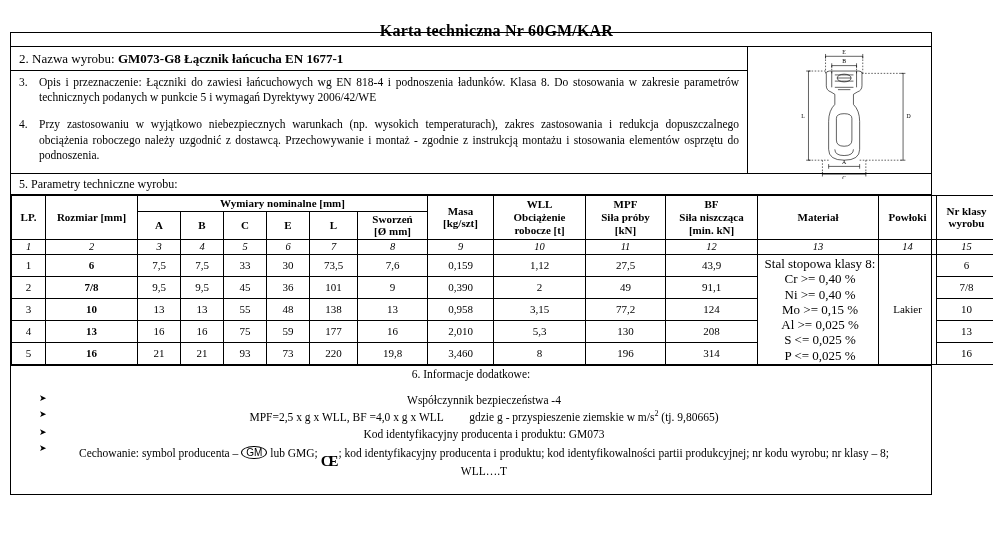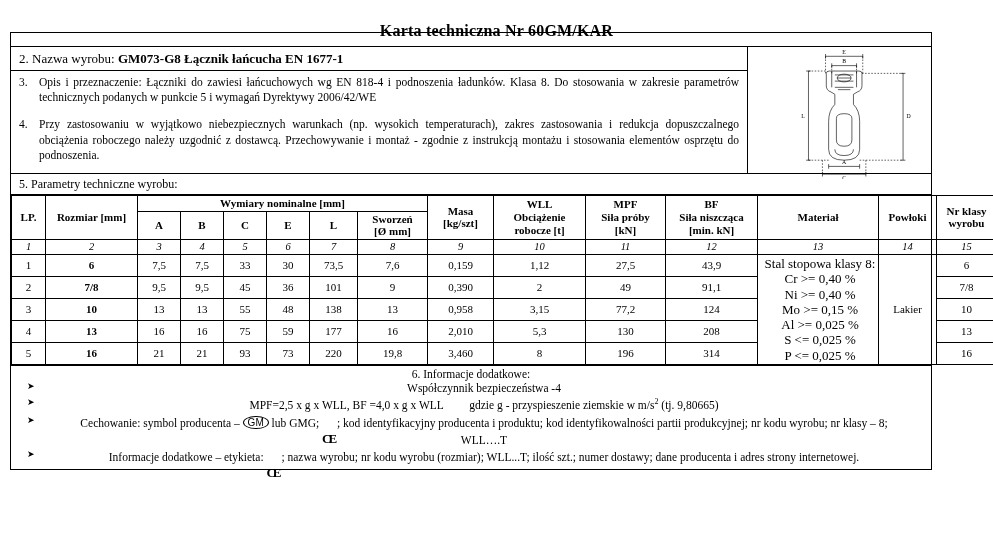--- a/index.html
+++ b/index.html
@@ -99,21 +99,21 @@
   }
   .mat-head { text-align: center; display:block; }
   
   .sect6 {
     padding: 2px 8px 2px 8px;
     font-size: 11.5px;
     border-top: 1px solid #000;
     text-align: center;
   }
   .sect6 .hdr { font-size: 11.5px; }
-  ul.bullets { list-style: none; margin: 0; padding: 0; }
+  ul.bullets { list-style: none; margin: 12px; padding: 0; }
   ul.bullets li {
     position: relative;
     padding-left: 26px;
     line-height: 1.42;
   }
   ul.bullets li:before {
     content: "\27A4";
     position: absolute;
     left: 8px; top: 0;
     font-size: 9px;
@@ -126,25 +126,25 @@
     padding: 0 4px;
     font-size: 10px;
     font-family: Liberation Sans, sans-serif;
     line-height: 1.15;
     position: relative;
     top: -1px;
   }
   .ce {
     display: inline-block;
     font-family: "Liberation Serif", serif;
-    font-size: 13px;
+    font-size: 15px;
     font-weight: bold;
     letter-spacing: -3px;
     position: relative;
-    top: 16px;
+    top: 9px;
   }
   .cerow { line-height: 1.6; }
 </style>
 </head>
 <body>
 
 <div class="page">
 
   <div class="title-bar">Karta techniczna  Nr 60GM/KAR</div>
 
@@ -414,30 +414,26 @@
     <div class="sect6">
       <div class="hdr">6. Informacje dodatkowe:</div>
       <ul class="bullets">
         <li>Współczynnik bezpieczeństwa -4</li>
         <li>
           <span>MPF=2,5 x g x WLL, BF =4,0 x g x WLL</span>
           &nbsp;&nbsp;&nbsp;&nbsp;&nbsp;&nbsp;&nbsp;
           <span>gdzie g - przyspieszenie ziemskie w m/s</span><span class="sup">2</span>
           <span>(tj. 9,80665)</span>
         </li>
+        <li>Kod identyfikacyjny producenta i produktu: GM073</li>
         <li class="cerow">
           <span>Cechowanie:  symbol producenta –</span>
           <span class="gm-badge">GM</span>
           <span>lub GMG;</span>
           <span class="ce">CE</span>
           <span>; kod identyfikacyjny producenta i produktu; kod identyfikowalności partii produkcyjnej; nr kodu wyrobu; nr klasy – 8;</span>
           <br><span>WLL….T</span>
         </li>
-        <li class="cerow">
-          <span>Informacje dodatkowe – etykieta:</span>
-          <span class="ce">CE</span>
-          <span>; nazwa wyrobu; nr kodu wyrobu (rozmiar); WLL...T; ilość szt.; numer dostawy; dane producenta i adres strony internetowej.</span>
-        </li>
       </ul>
     </div>
 
   </div>
 </div>
 
 </body></html>

